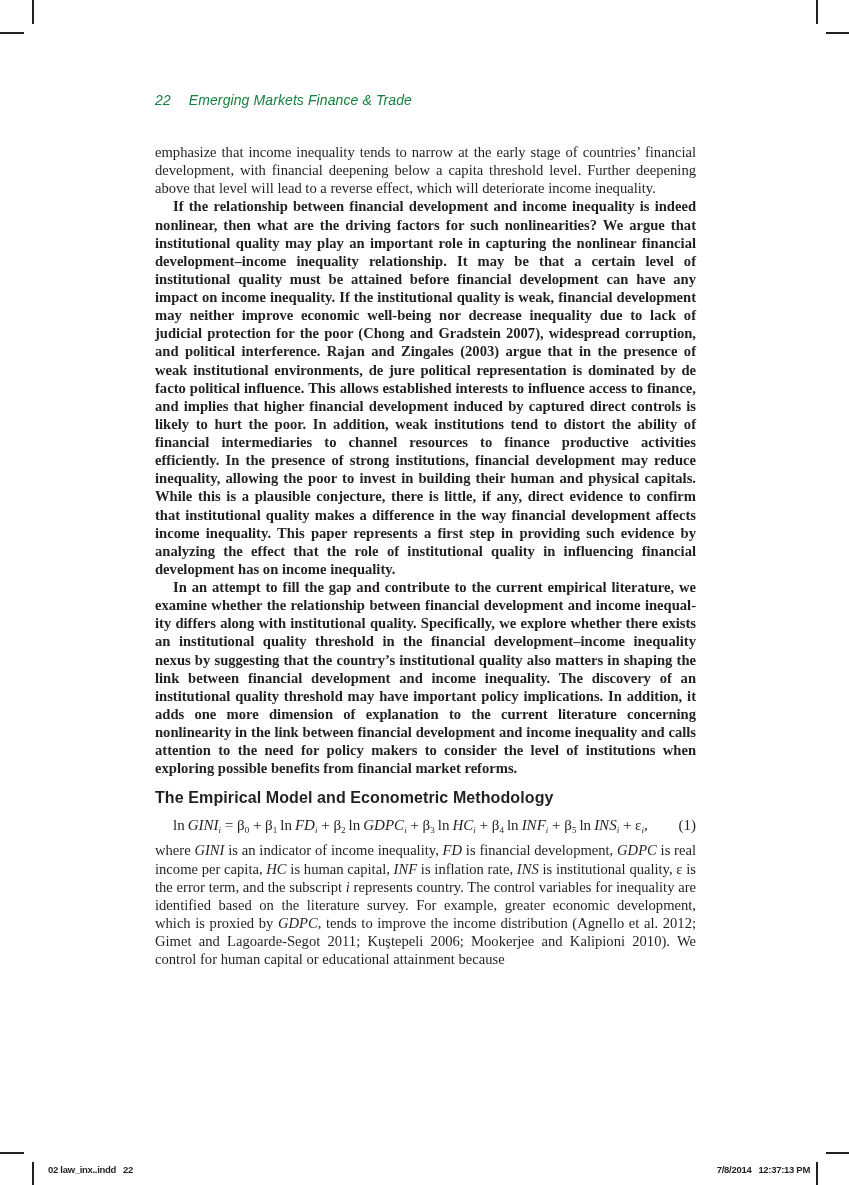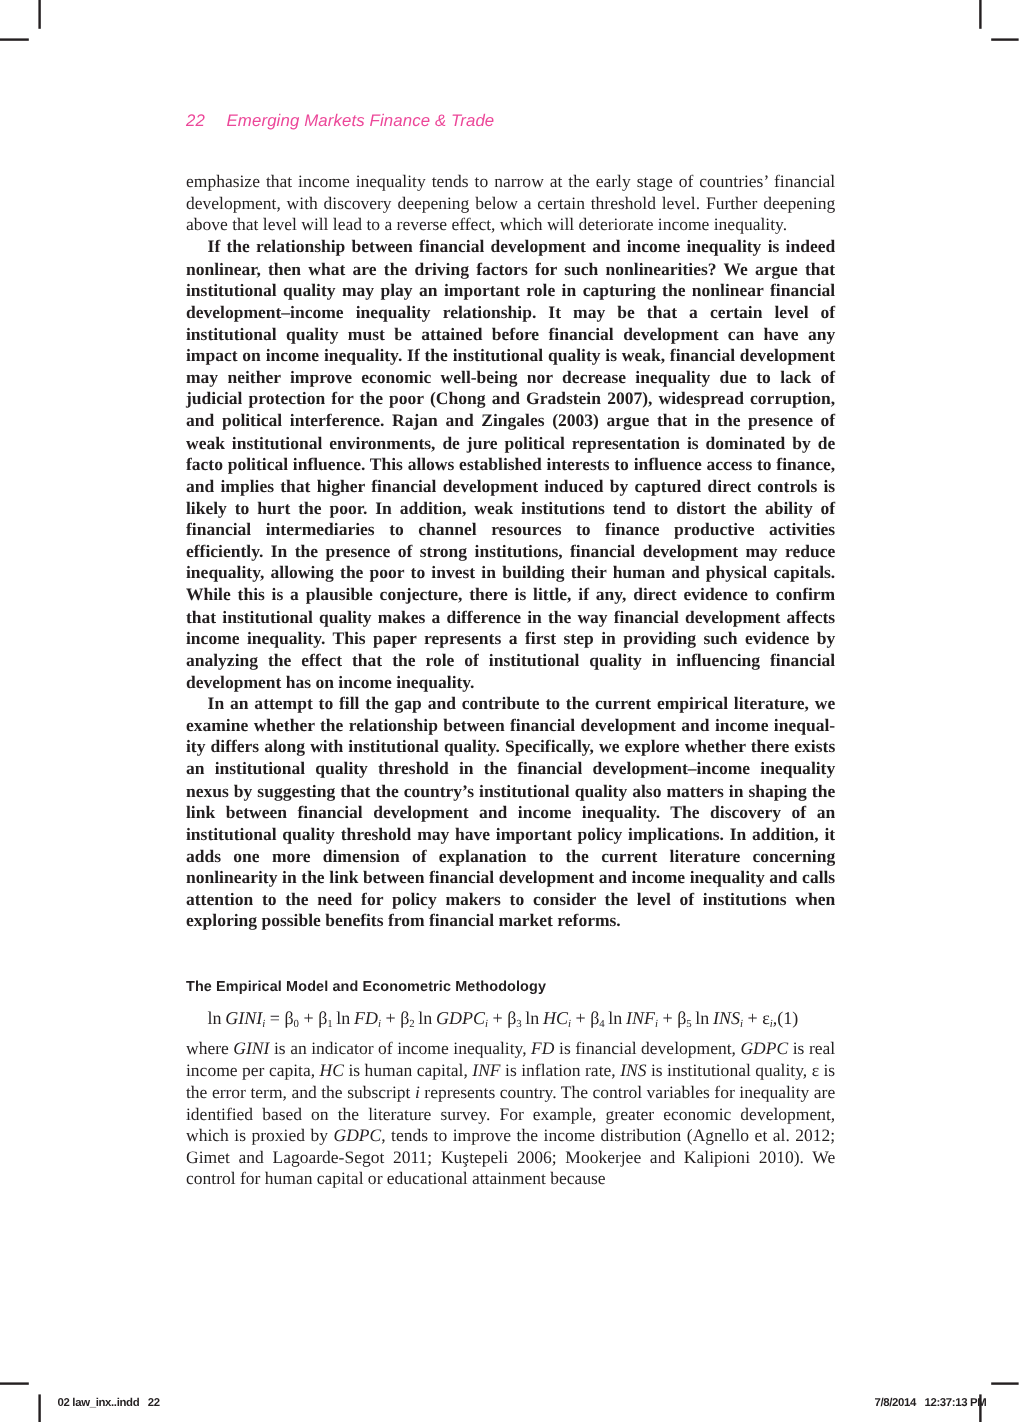--- a/index.html
+++ b/index.html
@@ -1,36 +1,36 @@
 <!DOCTYPE html>
 <html><head>
 <meta charset="utf-8">
 <style>
   html, body { margin: 0; padding: 0; background: #ffffff; }
   body { width: 849px; height: 1185px; position: relative; overflow: hidden; color: #231f20; }
   .crop { position: absolute; background: #231f20; }
   .running-head {
     position: absolute; left: 155px; top: 92px;
     font-family: "Liberation Sans", sans-serif; font-style: italic;
-    font-size: 14px; color: #ec4899; letter-spacing: 0.1px;
+    font-size: 14px; color: #15803d; letter-spacing: 0.1px;
   }
   .running-head .pg { margin-right: 14px; }
   .body {
     position: absolute; left: 155px; top: 143px; width: 541px;
     font-family: "Liberation Serif", serif; font-size: 14.6px; line-height: 18.12px;
     text-align: justify; hyphens: manual;
   }
   .body p { margin: 0; }
   .body p.indent { text-indent: 18px; font-weight: bold; }
   .heading {
-    font-family: "Liberation Sans", sans-serif; font-weight: bold; font-size: 12px;
-    margin: 36px 0 8px 0; line-height: 18px; letter-spacing: 0.1px;
+    font-family: "Liberation Sans", sans-serif; font-weight: bold; font-size: 16px;
+    margin: 12px 0 8px 0; line-height: 18px; letter-spacing: 0.1px;
   }
   .equation {
-    display: flex; justify-content: flex-start; align-items: baseline;
+    display: flex; justify-content: space-between; align-items: baseline;
     padding-left: 18px; margin: 6px 0 6px 0; line-height: 20px; font-size: 15px;
     white-space: nowrap;
   }
   .equation i { font-style: italic; }
   .equation sub { font-size: 9px; vertical-align: -3px; line-height: 0; }
   .slug {
     position: absolute; top: 1164px;
     font-family: "Liberation Sans", sans-serif; font-weight: bold; font-size: 9.5px;
     color: #231f20; letter-spacing: -0.3px; text-align: right;
   }
@@ -47,21 +47,21 @@
 <div class="crop" style="left:32px;top:1162px;width:2px;height:23px;"></div>
 <div class="crop" style="left:826px;top:1152px;width:23px;height:2px;"></div>
 <div class="crop" style="left:816px;top:1162px;width:2px;height:23px;"></div>
 
 <div class="running-head">
   <span class="pg">22</span>
   <span>Emerging Markets Finance &amp; Trade</span>
 </div>
 
 <div class="body">
-  <p>emphasize that income inequality tends to narrow at the early stage of countries’ financial development, with discovery deepening below a certain threshold level. Further deepening above that level will lead to a reverse effect, which will deteriorate income inequality.</p>
+  <p>emphasize that income inequality tends to narrow at the early stage of countries’ financial development, with financial deepening below a capita threshold level. Further deepening above that level will lead to a reverse effect, which will deteriorate income inequality.</p>
   <p class="indent">If the relationship between financial development and income inequality is indeed non­linear, then what are the driving factors for such nonlinearities? We argue that institutional quality may play an important role in capturing the nonlinear financial development–income inequality relationship. It may be that a certain level of institutional quality must be attained before financial development can have any impact on income inequality. If the institutional quality is weak, financial development may neither improve economic well-being nor decrease inequality due to lack of judicial protection for the poor (Chong and Gradstein 2007), widespread corruption, and political interference. Rajan and Zingales (2003) argue that in the presence of weak institutional environments, de jure political representation is dominated by de facto political influence. This allows established interests to influence access to finance, and implies that higher financial development induced by captured direct controls is likely to hurt the poor. In addition, weak institutions tend to distort the ability of financial intermediaries to channel resources to finance productive activities efficiently. In the presence of strong institutions, financial development may reduce inequality, allowing the poor to invest in building their human and physical capitals. While this is a plausible conjecture, there is little, if any, direct evidence to confirm that institutional quality makes a difference in the way financial development affects income inequality. This paper represents a first step in providing such evidence by analyzing the effect that the role of institutional quality in influencing financial development has on income inequality.</p>
   <p class="indent">In an attempt to fill the gap and contribute to the current empirical literature, we examine whether the relationship between financial development and income inequal­ity differs along with institutional quality. Specifically, we explore whether there exists an institutional quality threshold in the financial development–income inequality nexus by suggesting that the country’s institutional quality also matters in shaping the link between financial development and income inequality. The discovery of an institutional quality threshold may have important policy implications. In addition, it adds one more dimension of explanation to the current literature concerning nonlinearity in the link between financial development and income inequality and calls attention to the need for policy makers to consider the level of institutions when exploring possible benefits from financial market reforms.</p>
 
   <div class="heading">The Empirical Model and Econometric Methodology</div>
 
 
   <div class="equation">
     <span>
       <span>ln</span> <i>GINI</i><sub><i>i</i></sub>
       <span>=</span>
@@ -79,13 +79,13 @@
       <span>+</span>
       <span>ε</span><sub><i>i</i></sub><span>,</span>
     </span>
     <span>(1)</span>
   </div>
 
   <p id="after-eq"><span>where </span><em>GINI</em><span> is an indicator of income inequality, </span><em>FD</em><span> is financial development, </span><em>GDPC</em><span> is real income per capita, </span><em>HC</em><span> is human capital, </span><em>INF</em><span> is inflation rate, </span><em>INS</em><span> is institutional quality, ε is the error term, and the subscript </span><em>i</em><span> represents country. The control variables for inequality are identified based on the literature survey. For example, greater eco­nomic development, which is proxied by </span><em>GDPC</em><span>, tends to improve the income distribu­tion (Agnello et al. 2012; Gimet and Lagoarde-Segot 2011; Kuştepeli 2006; Mookerjee and Kalipioni 2010). We control for human capital or educational attainment because</span></p>
 </div>
 
 <div class="slug" style="left:48px; white-space:pre;">02 law_inx..indd   22</div>
-<div class="slug" style="right:27px; white-space:pre;">7/8/2014   12:37:13 PM</div>
+<div class="slug" style="right:39px; white-space:pre;">7/8/2014   12:37:13 PM</div>
 
 </body></html>

